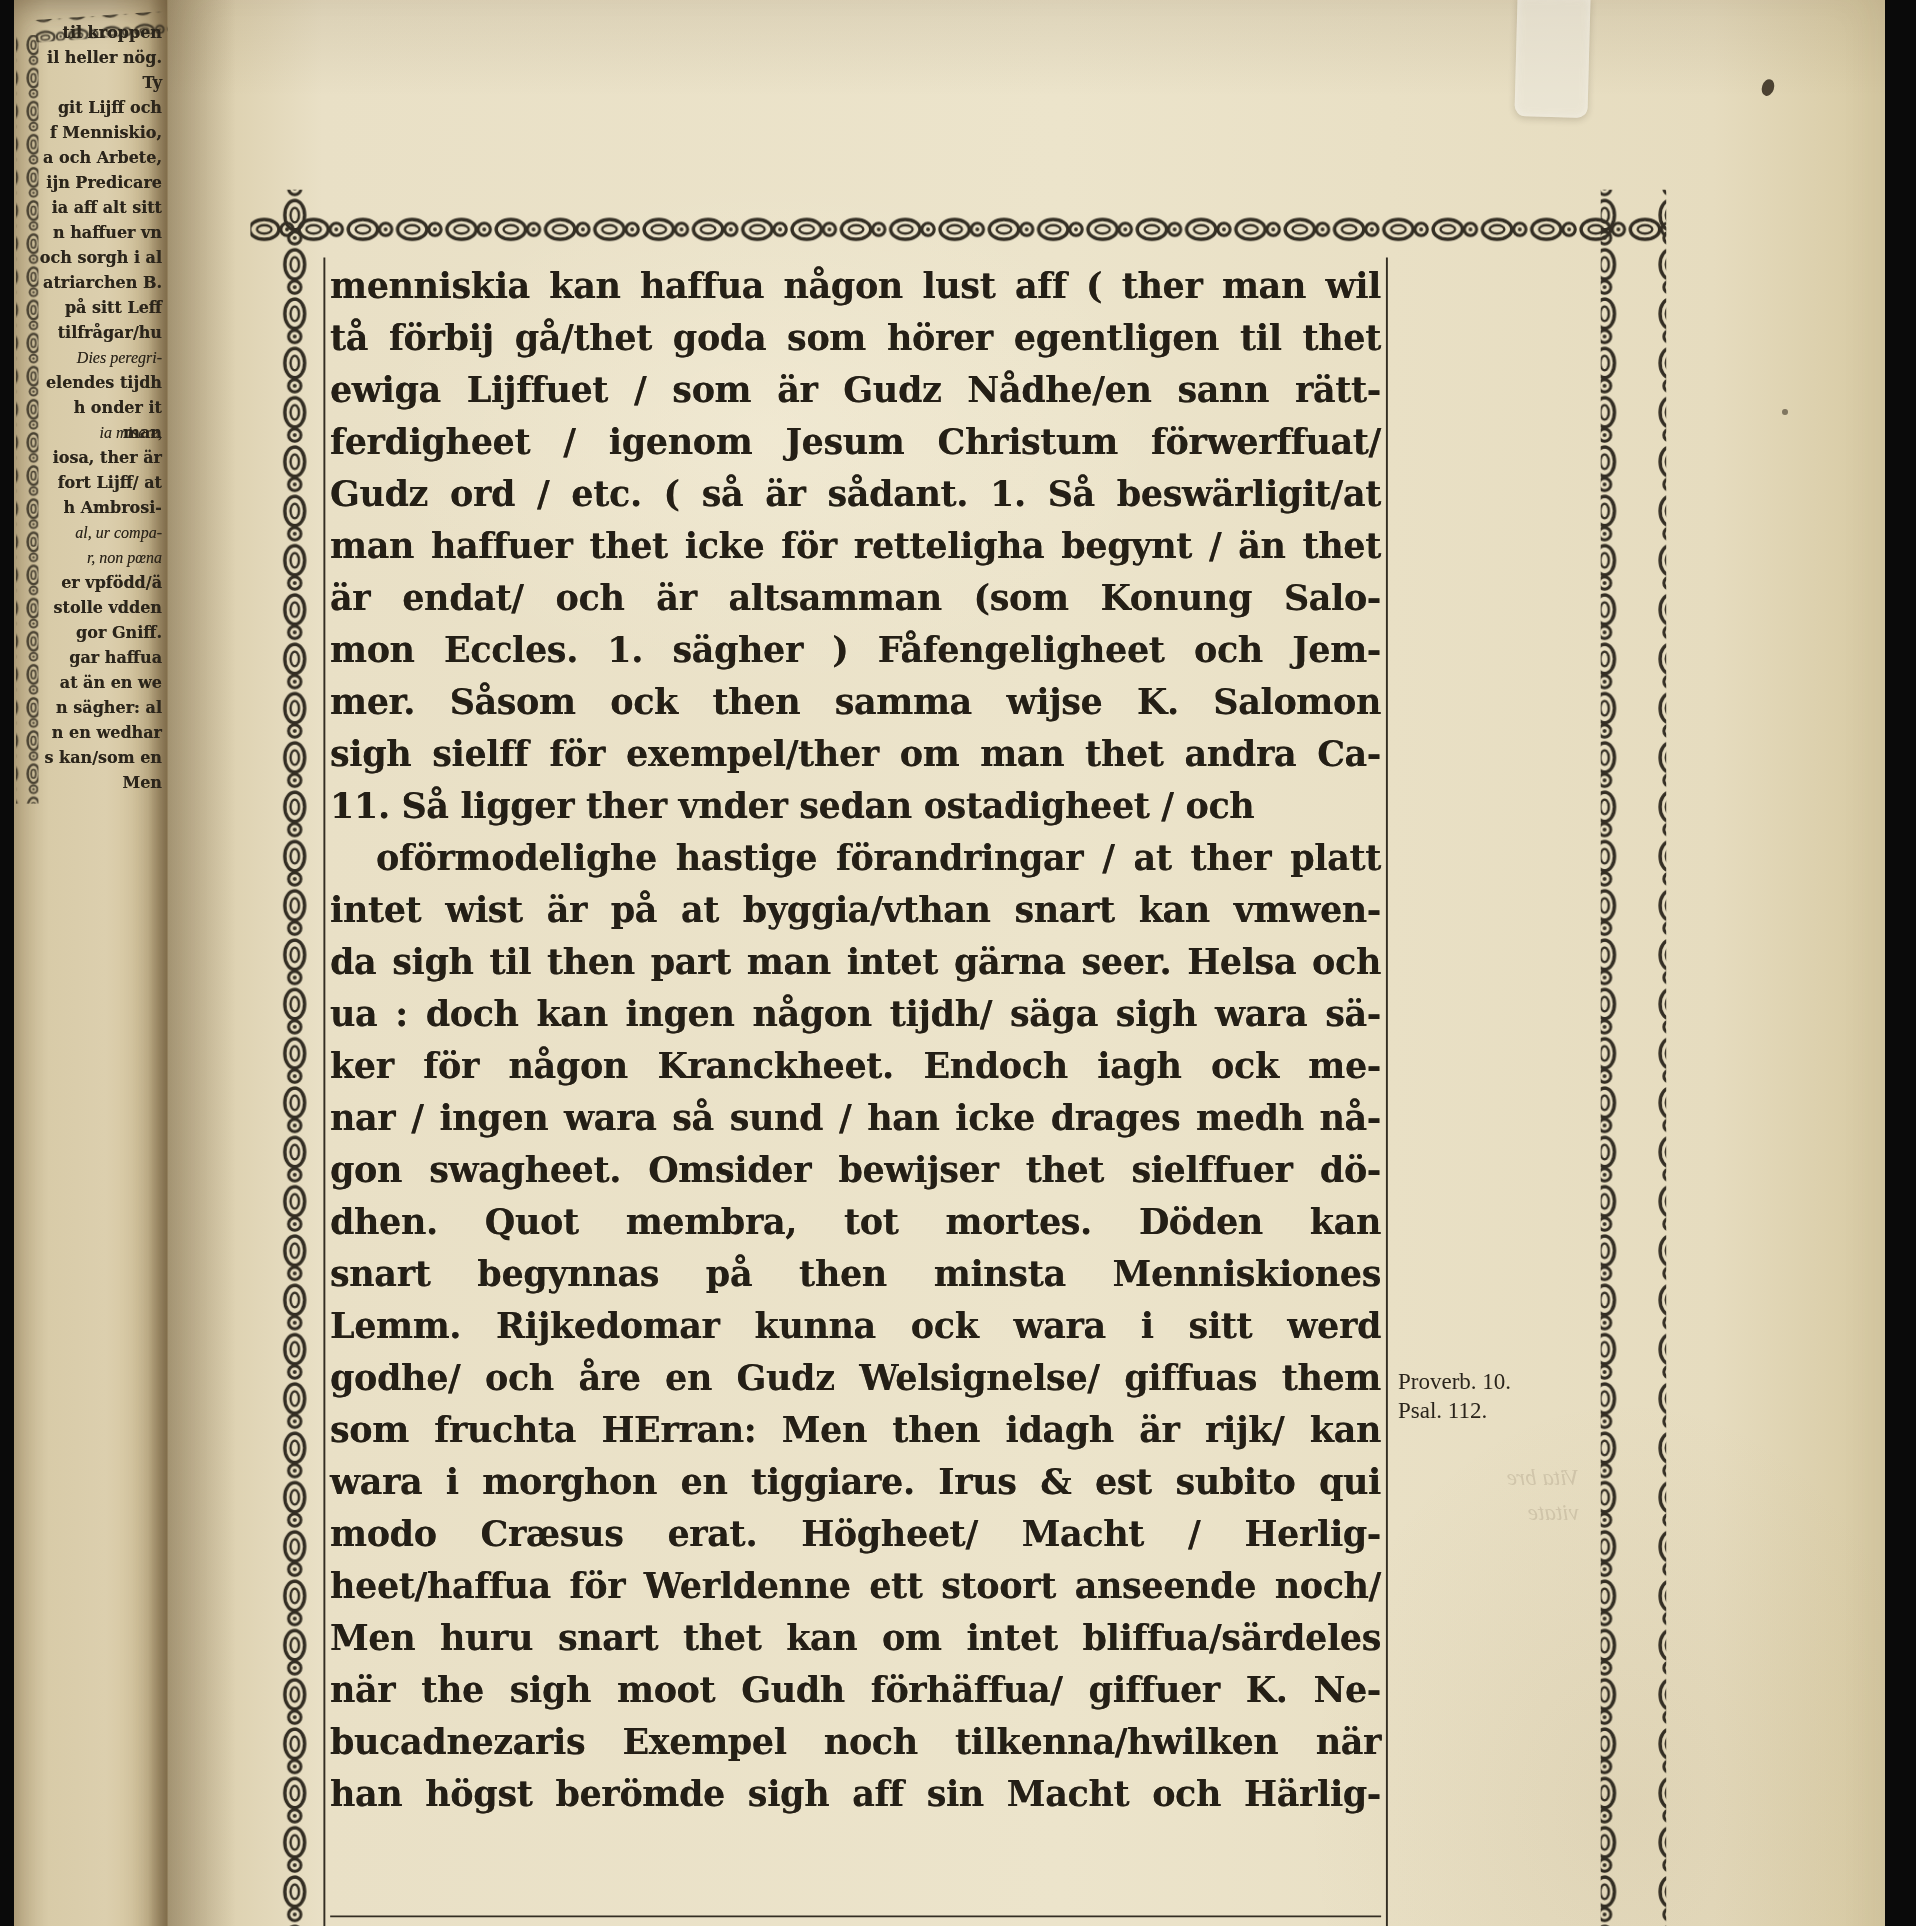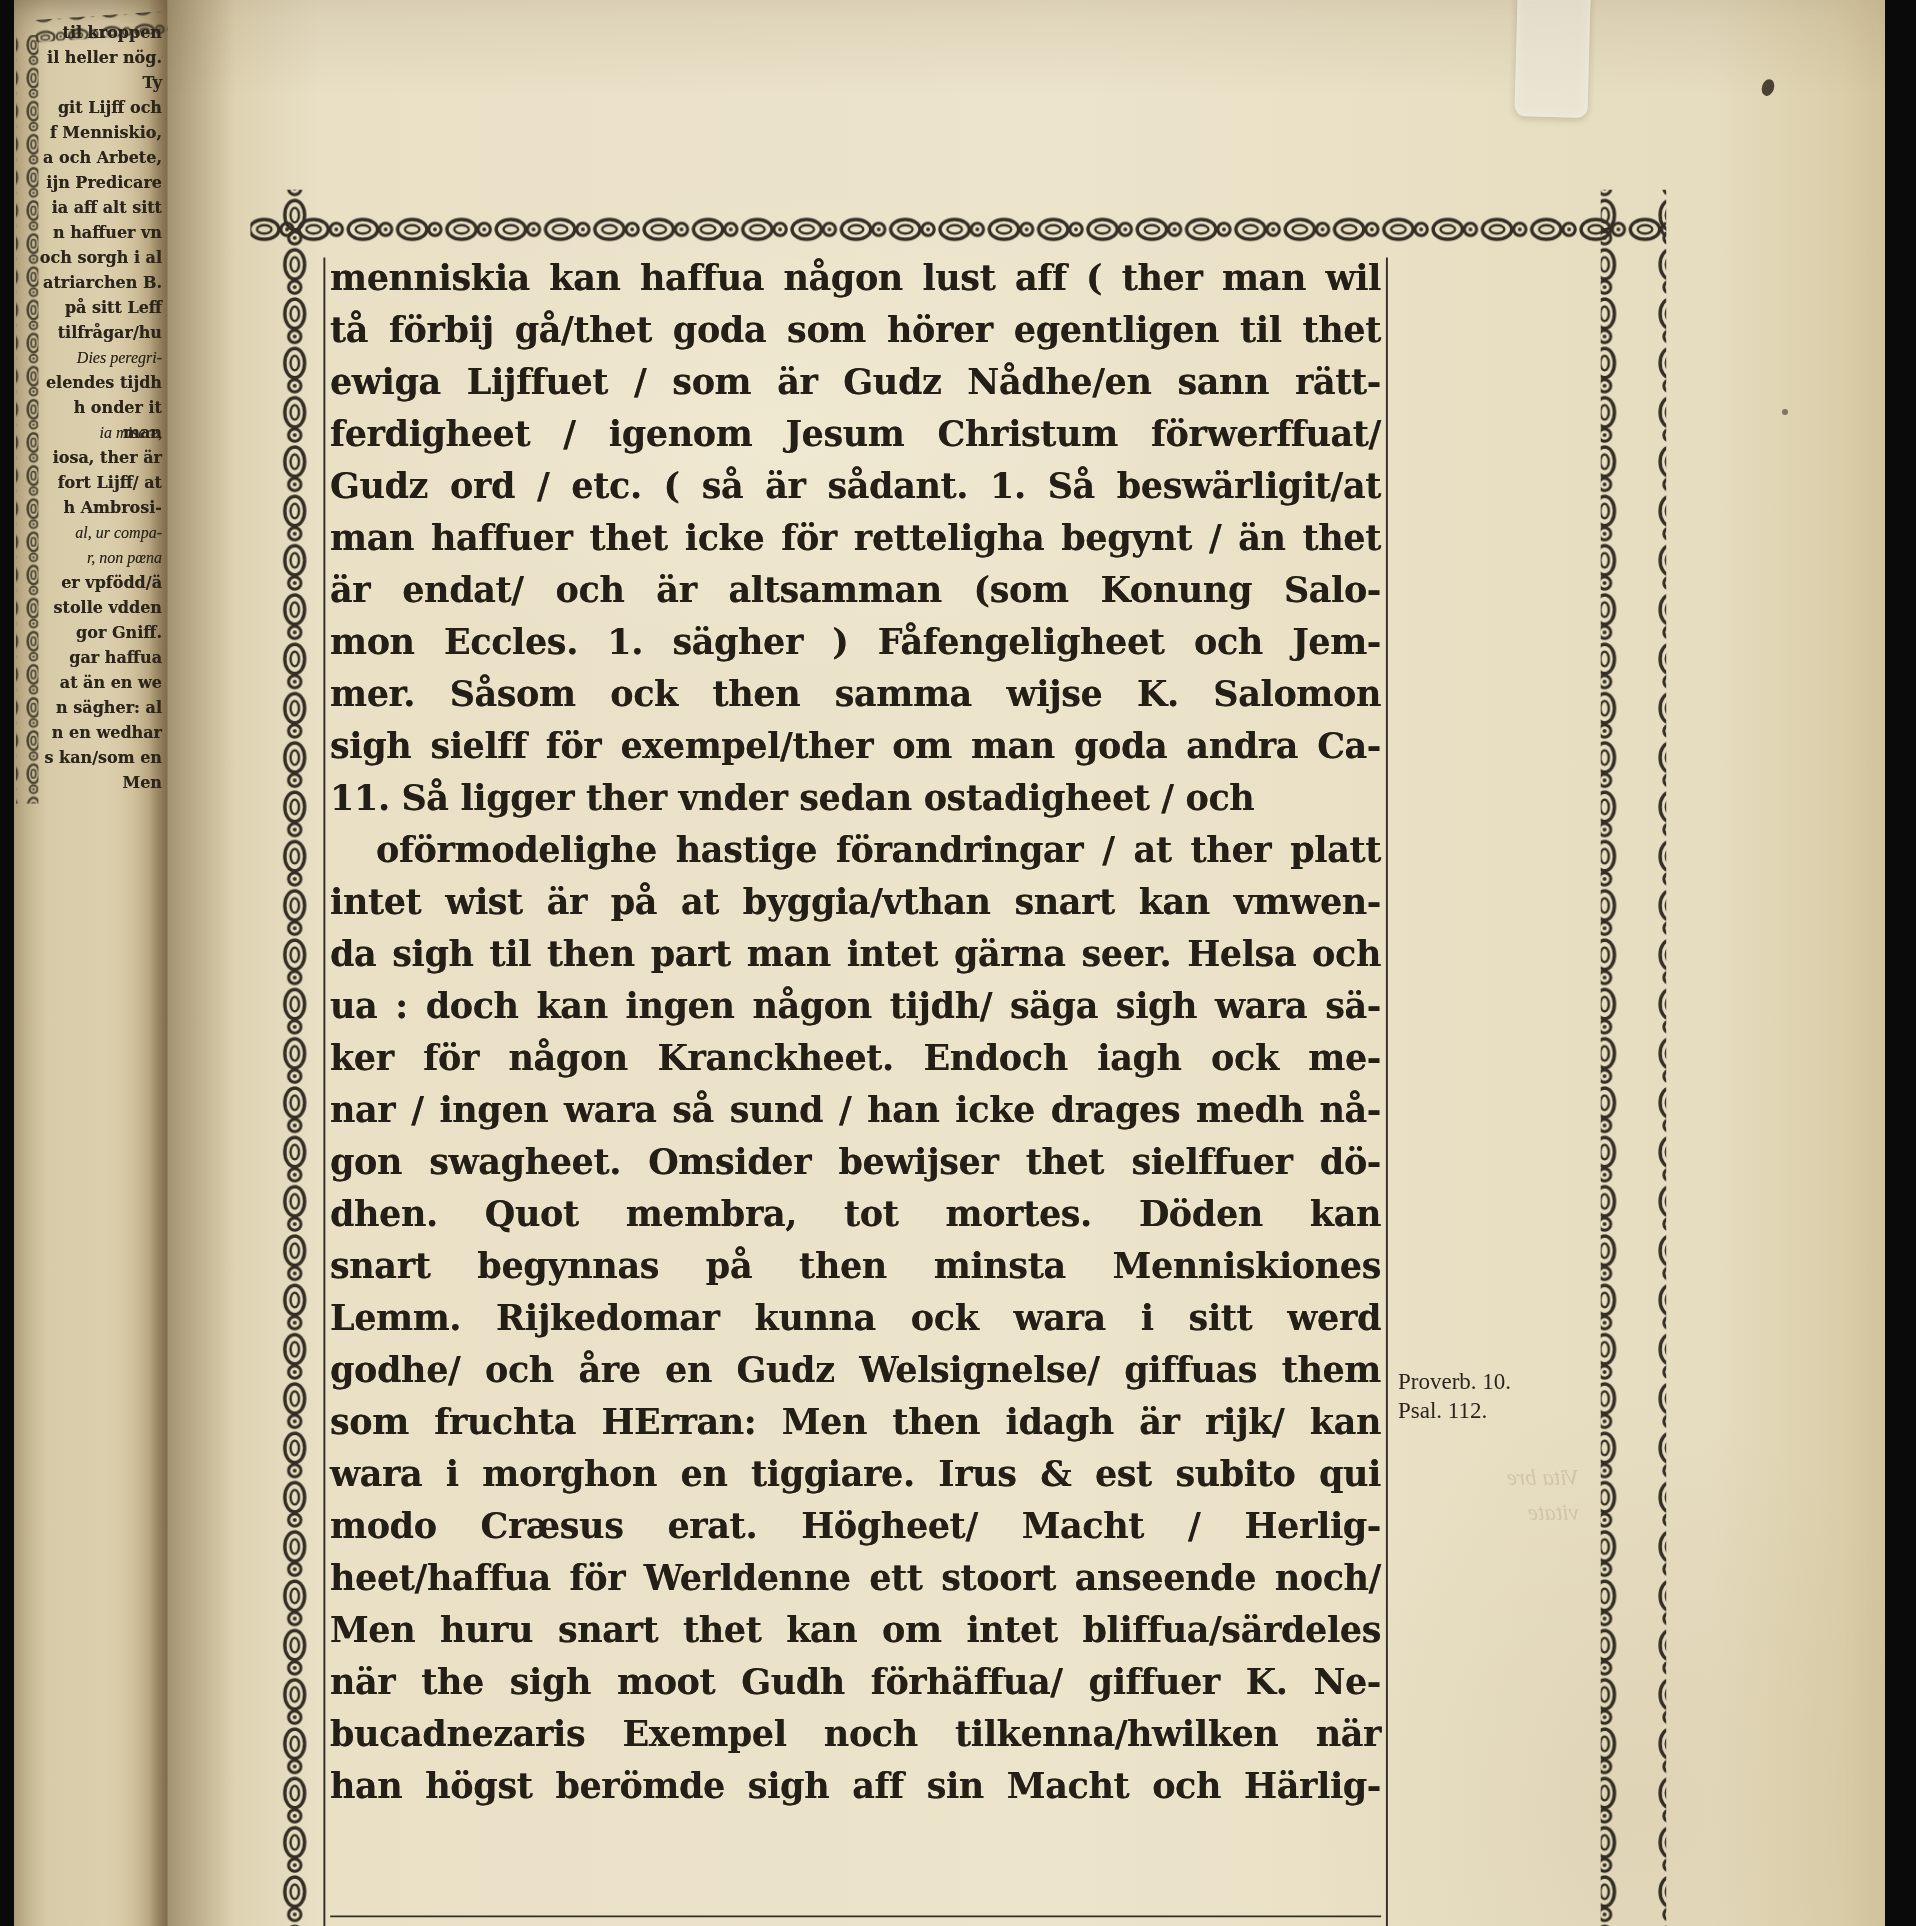--- a/index.html
+++ b/index.html
@@ -28,21 +28,21 @@
   #gutter-shadow{position:absolute;left:167px;top:0;width:69px;height:2412px;
     background:linear-gradient(90deg,rgba(60,40,15,.30),rgba(60,40,15,0));pointer-events:none;}
 
   
   #ornaments{position:absolute;left:0;top:0;width:1917px;height:2412px;pointer-events:none;}
 
   
   #content{position:absolute;left:0;top:0;width:1917px;height:2412px;color:var(--ink,#241f16);}
   .abs{position:absolute;}
 
-  #main-lines{left:330px;top:252px;width:1051px;}
+  #main-lines{left:330px;top:260px;width:1051px;}
   .main-line{font-size:35px;font-weight:700;line-height:52px;height:52px;
     text-align:justify;text-align-last:justify;letter-spacing:-0.4px;
     text-shadow:0 0 0.4px rgba(30,24,16,.6);white-space:nowrap;}
   .main-line:nth-child(11){text-align-last:left;}
   .main-line:nth-child(12){text-indent:46px;}
 
   #prev-lines{left:37px;top:20px;width:125px;text-align:right;color:#2b251b;}
   .prev-line{font-size:16px;font-weight:700;line-height:25px;height:25px;
     text-shadow:0 0 0.4px rgba(30,24,16,.5);}
   .prev-line:nth-child(14),.prev-line:nth-child(17),
@@ -162,21 +162,21 @@
     <div id="main-lines" class="abs">
         <div class="main-line">menniskia kan haffua någon lust aff ( ther man wil</div>
         <div class="main-line">tå förbij gå/thet goda som hörer egentligen til thet</div>
         <div class="main-line">ewiga Lijffuet / som är Gudz Nådhe/en sann rätt-</div>
         <div class="main-line">ferdigheet / igenom Jesum Christum förwerffuat/</div>
         <div class="main-line">Gudz ord / etc. ( så är sådant. 1. Så beswärligit/at</div>
         <div class="main-line">man haffuer thet icke för retteligha begynt / än thet</div>
         <div class="main-line">är endat/ och är altsamman (som Konung Salo-</div>
         <div class="main-line">mon Eccles. 1. sägher ) Fåfengeligheet och Jem-</div>
         <div class="main-line">mer.  Såsom ock then samma wijse K. Salomon</div>
-        <div class="main-line">sigh sielff för exempel/ther om man goda andra Ca-</div>
+        <div class="main-line">sigh sielff för exempel/ther om man thet andra Ca-</div>
         <div class="main-line">11. Så ligger ther vnder sedan ostadigheet / och</div>
         <div class="main-line">oförmodelighe hastige förandringar / at ther platt</div>
         <div class="main-line">intet wist är på at byggia/vthan snart kan vmwen-</div>
         <div class="main-line">da sigh til then part man intet gärna seer. Helsa och</div>
         <div class="main-line">ua : doch kan ingen någon tijdh/ säga sigh wara sä-</div>
         <div class="main-line">ker för någon Kranckheet.  Endoch iagh ock me-</div>
         <div class="main-line">nar / ingen wara så sund / han icke drages medh nå-</div>
         <div class="main-line">gon swagheet.  Omsider bewijser thet sielffuer dö-</div>
         <div class="main-line">dhen.  Quot membra, tot mortes.  Döden kan</div>
         <div class="main-line">snart begynnas på then minsta Menniskiones</div>

